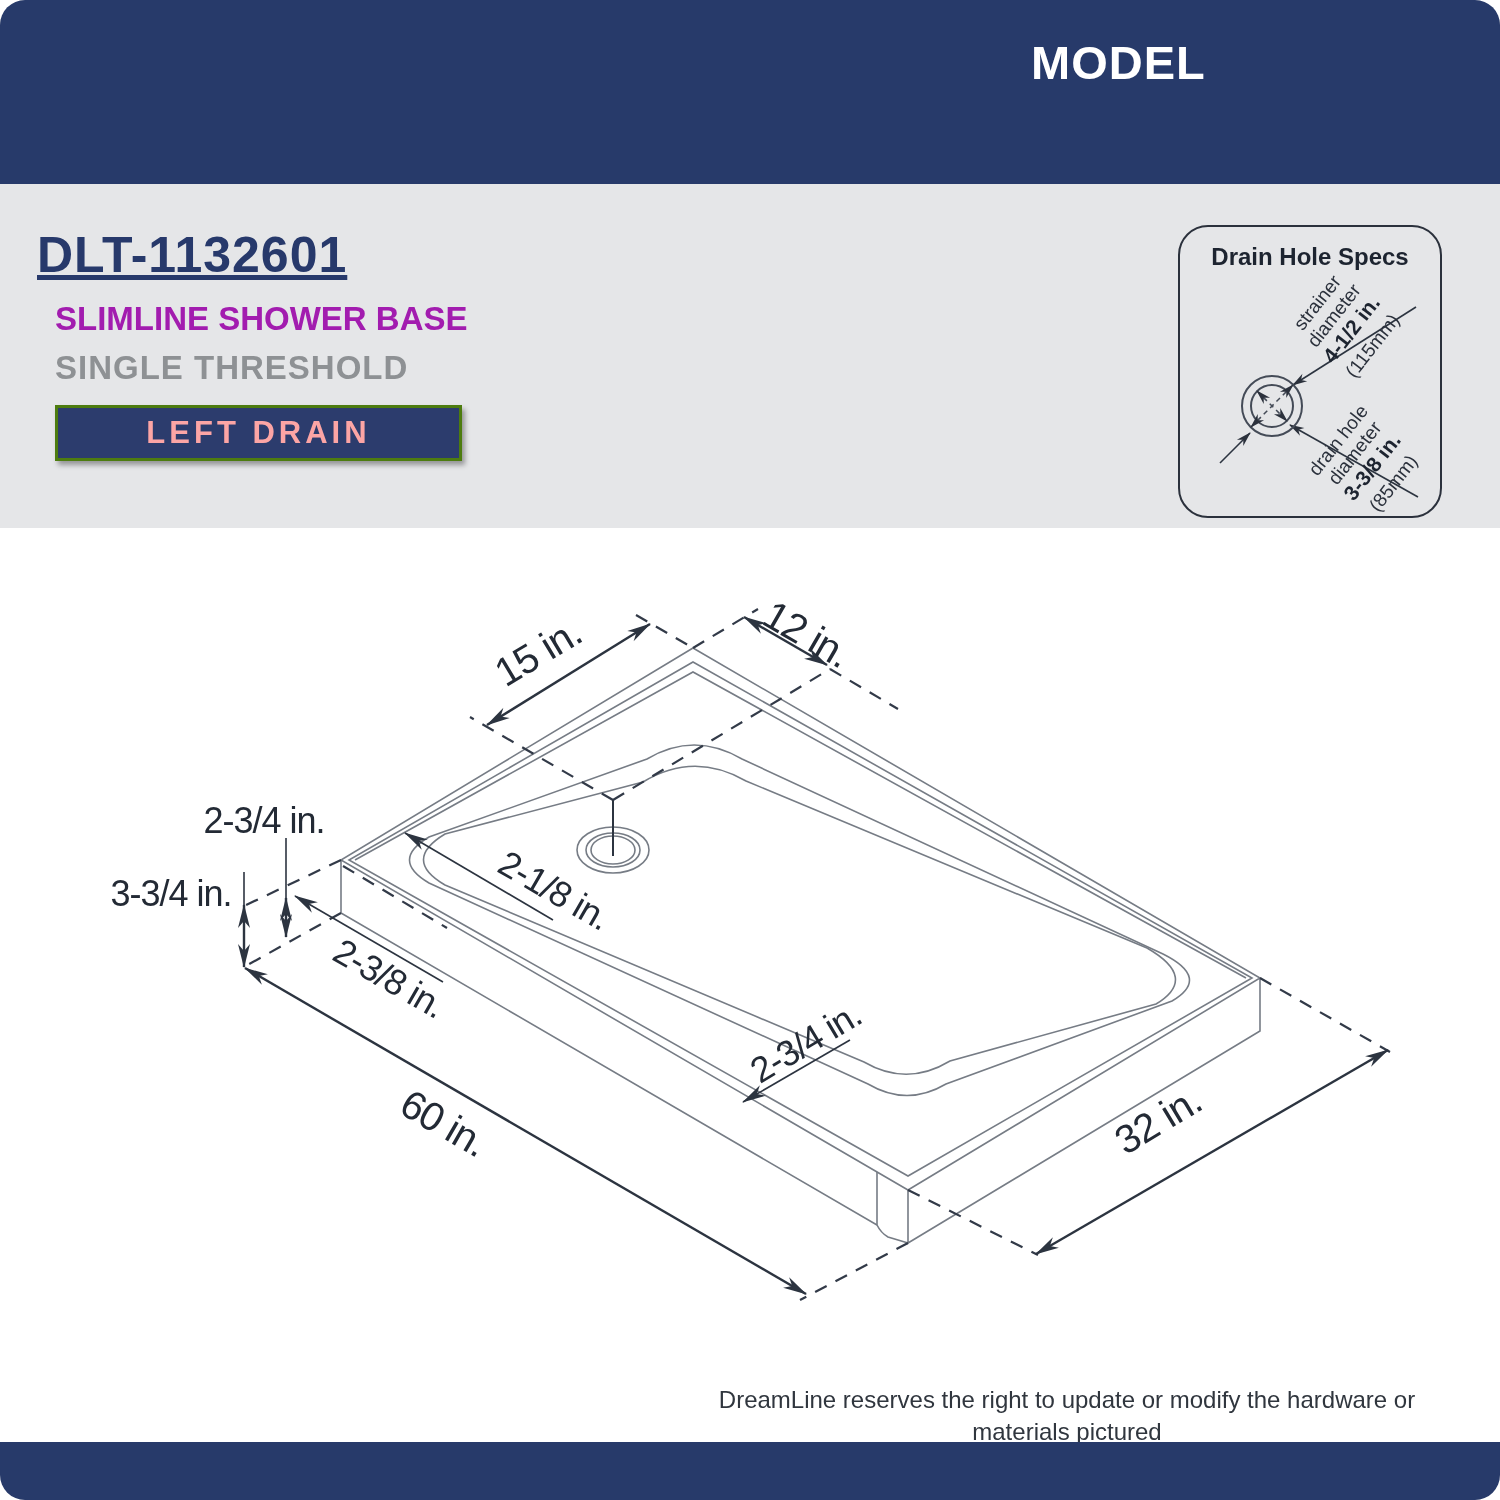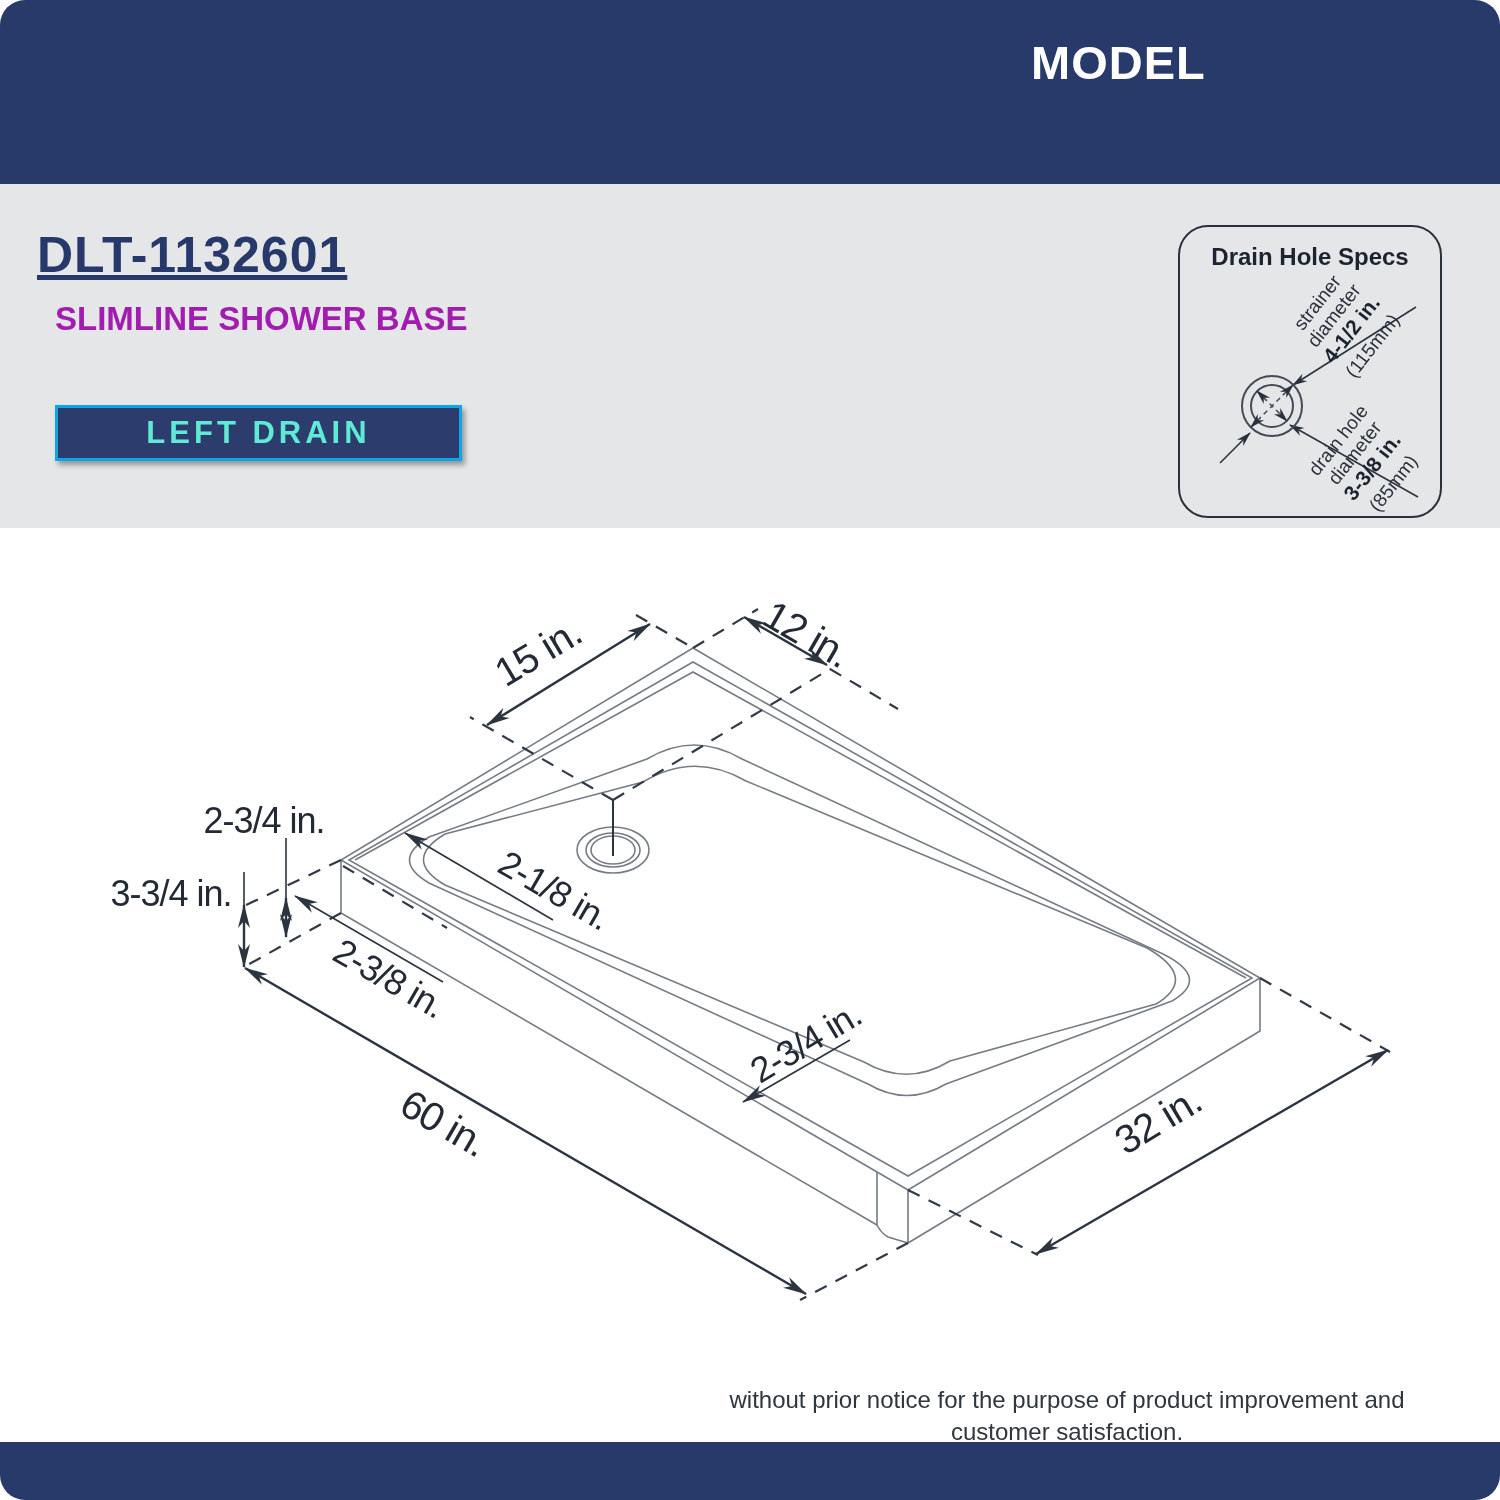--- a/index.html
+++ b/index.html
@@ -9,23 +9,23 @@
   .topbar{position:absolute;left:0;top:0;width:1500px;height:184px;background:#273a6a;
           box-shadow:0 4px 6px rgba(0,0,0,.35);}
   .topbar .title{position:absolute;left:1031px;top:34px;color:#ffffff;font-weight:bold;
           font-size:47px;line-height:1.22;letter-spacing:1px;}
   
   .band{position:absolute;left:0;top:184px;width:1500px;height:344px;background:#e5e6e8;}
   .model{position:absolute;left:55px;top:226px;color:#27396b;font-weight:bold;font-size:50px;letter-spacing:1px;}
   .prodname{position:absolute;left:55px;top:300px;color:#a21caf;font-weight:bold;font-size:33px;letter-spacing:0px;}
   .subtitle{position:absolute;left:55px;top:349px;color:#8e9194;font-weight:bold;font-size:33px;letter-spacing:1px;}
   .badge{position:absolute;left:55px;top:405px;width:401px;height:50px;background:#2c3c6d;
-         border:3px solid #0ea5e9;box-shadow:3px 4px 5px rgba(0,0,0,.35);
+         border:3px solid #4d7c0f;box-shadow:3px 4px 5px rgba(0,0,0,.35);
          display:flex;align-items:center;justify-content:center;
-         color:#5eead4;font-weight:bold;font-size:31px;letter-spacing:4px;}
+         color:#fca5a5;font-weight:bold;font-size:31px;letter-spacing:4px;}
   
   .specbox{position:absolute;left:1178px;top:225px;width:264px;height:293px;
            border:2.5px solid #2b313c;border-radius:30px;box-sizing:border-box;}
   .specbox svg{position:absolute;left:0;top:0;}
   .spec-title{font-weight:bold;font-size:24px;fill:#1d2430;}
   .spec-label{font-size:19px;fill:#2b313c;}
   .spec-value{font-size:21px;font-weight:bold;fill:#1d2430;}
   
   .drawing{position:absolute;left:0;top:528px;}
   .footer{position:absolute;right:43px;top:1384px;width:780px;text-align:center;
@@ -46,20 +46,21 @@
 
   <div class="topbar">
     <div class="title">
       <div>MODEL</div>
     </div>
   </div>
 
   <div class="band">
     <div class="model" style="position:absolute;left:37px;top:42px;text-decoration:underline;">DLT-1132601</div>
     <div class="prodname" style="position:absolute;left:55px;top:116px;">SLIMLINE SHOWER BASE</div>
+    <div class="subtitle" style="position:absolute;left:55px;top:165px;">SINGLE THRESHOLD</div>
     <div class="badge" style="top:221px;">
       <span>LEFT DRAIN</span>
     </div>
   </div>
 
   <div class="specbox">
     <svg width="260" height="289" viewBox="0 0 260 289">
       <defs>
         <marker id="ah2" markerUnits="userSpaceOnUse" markerWidth="16" markerHeight="12" refX="15" refY="6" orient="auto-start-reverse">
           <path d="M16,6 L1,1.5 L5.5,6 L1,10.5 Z" fill="#2b313c"></path>
@@ -155,18 +156,19 @@
       <text class="dimtext" x="171" y="906" text-anchor="middle">3-3/4 in.</text>
       <text class="dimtext" x="548" y="901" text-anchor="middle" transform="rotate(30 548 901)">2-1/8 in.</text>
       <text class="dimtext" x="383" y="989" text-anchor="middle" transform="rotate(30 383 989)">2-3/8 in.</text>
       <text class="dimtext" x="812" y="1053" text-anchor="middle" transform="rotate(-31 812 1053)">2-3/4 in.</text>
       <text class="dimtext big" x="437" y="1135" text-anchor="middle" transform="rotate(30 437 1135)">60 in.</text>
       <text class="dimtext big" x="1165" y="1132" text-anchor="middle" transform="rotate(-31 1165 1132)">32 in.</text>
     </g>
   </svg>
 
   <div class="footer">
+    <div>DreamLine reserves the right to update or modify the hardware or materials pictured</div>
     <div>without prior notice for the purpose of product improvement and customer satisfaction.</div>
   </div>
 
   <div class="bottombar"></div>
 
 </div>
 
 </body></html>

